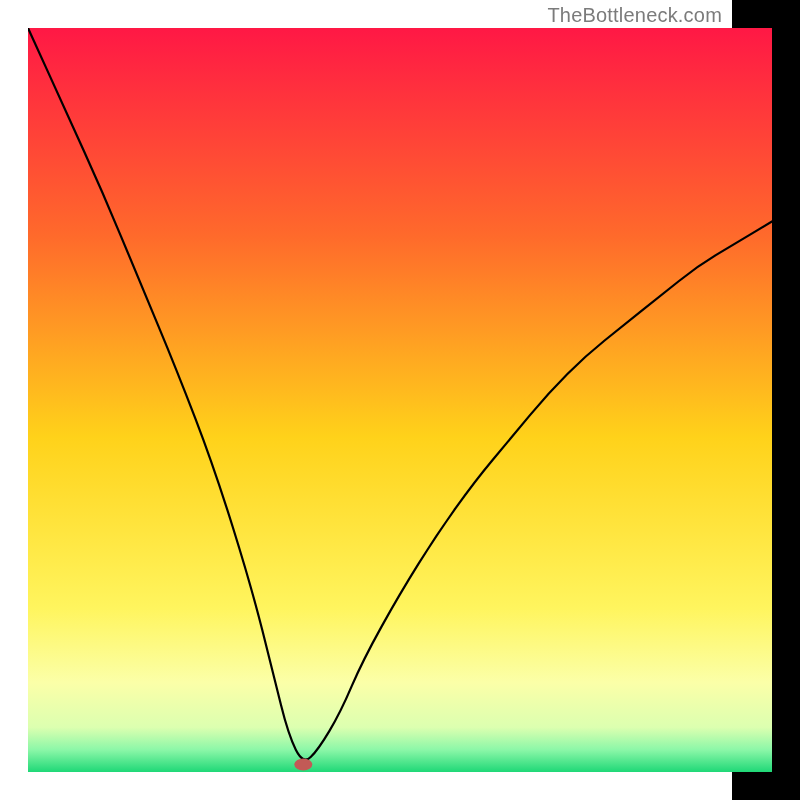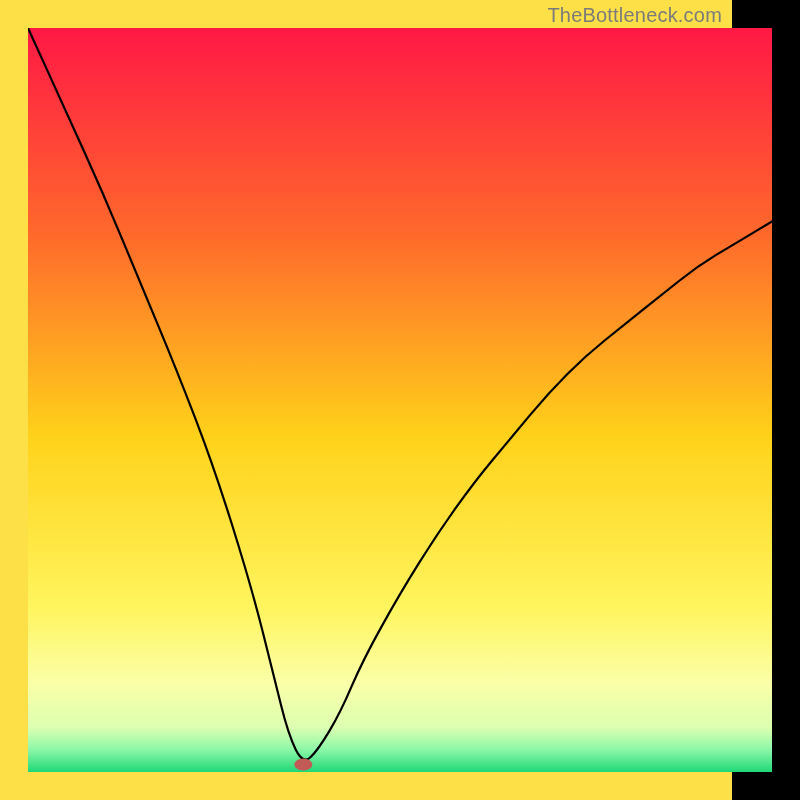--- a/index.html
+++ b/index.html
@@ -8,21 +8,21 @@
     width: 800px;
     height: 800px;
     overflow: hidden;
     background: #000;
     font-family: Arial, Helvetica, sans-serif;
   }
   .frame {
     position: relative;
     width: 732px;
     height: 800px;
-    background: #fde047;
+    background: #ffffff;
   }
   .plot-area {
     position: absolute;
     left: 28px;
     top: 28px;
     width: 744px;
     height: 744px;
     
   }
   svg {

